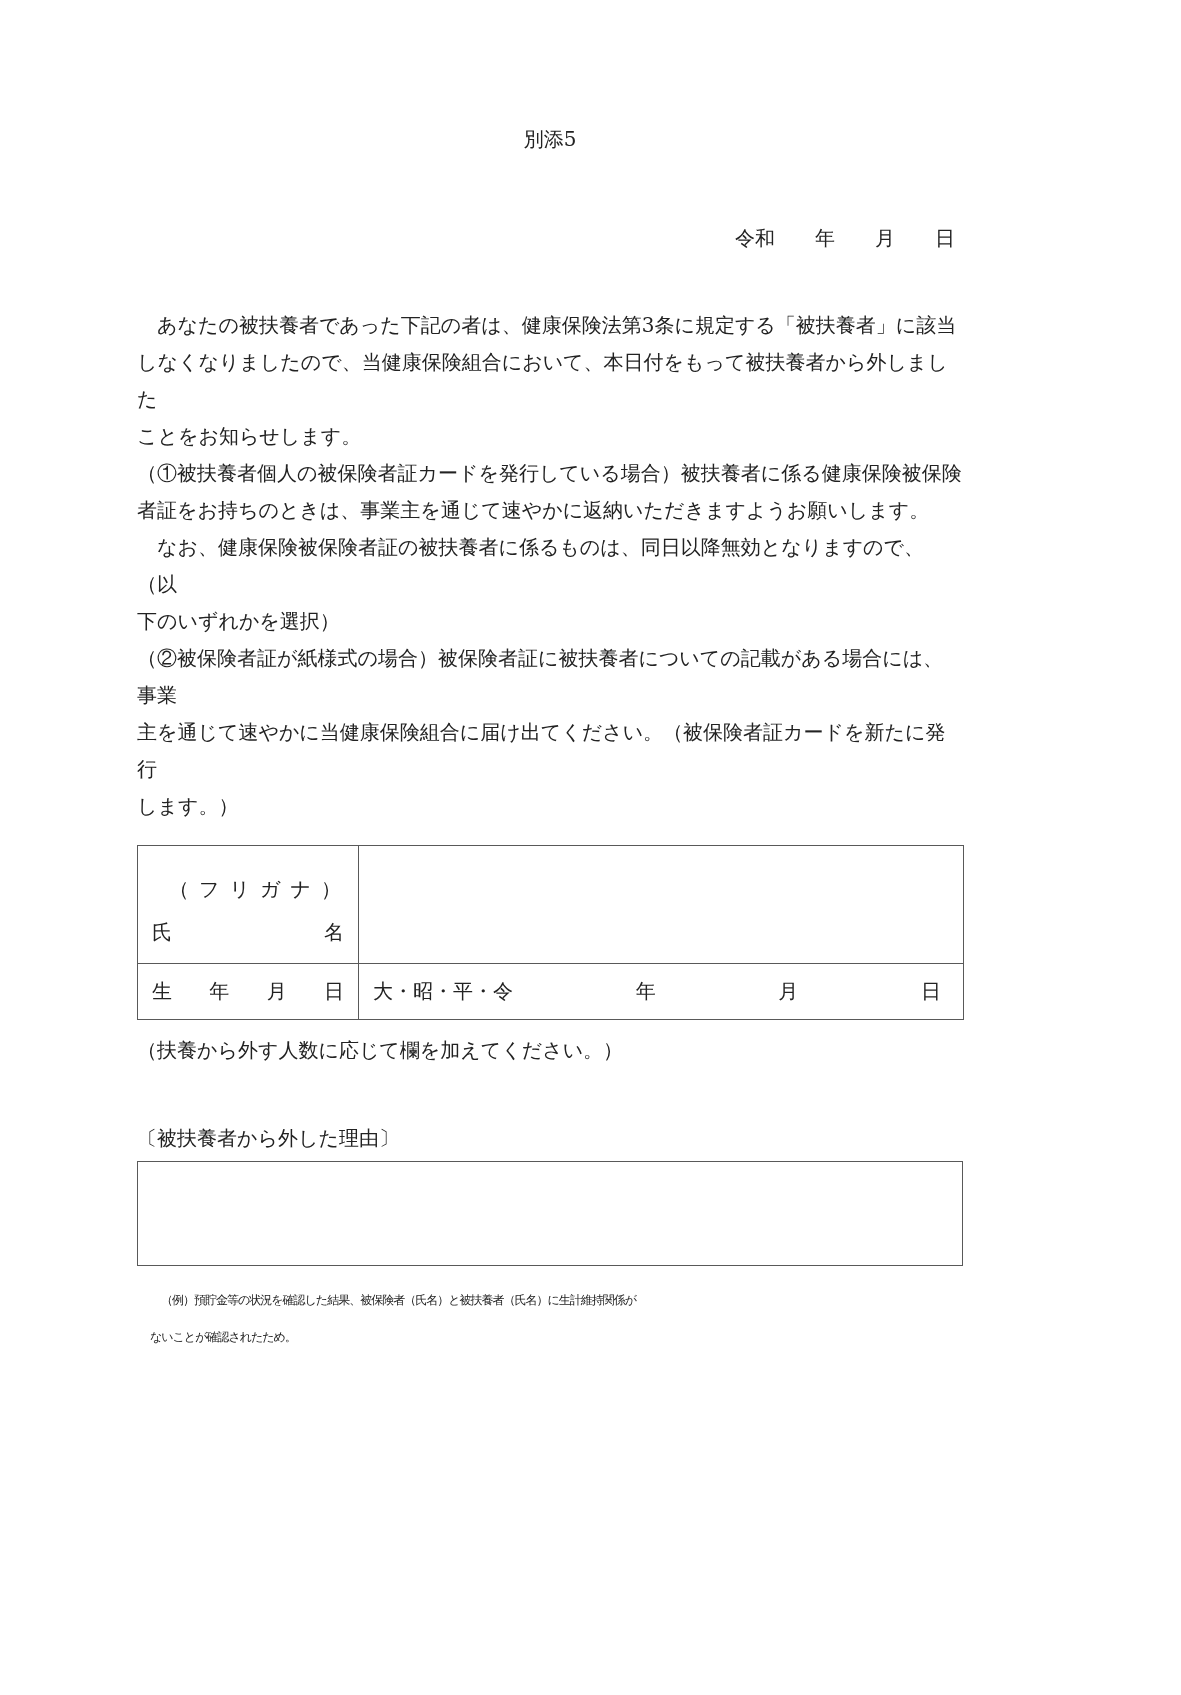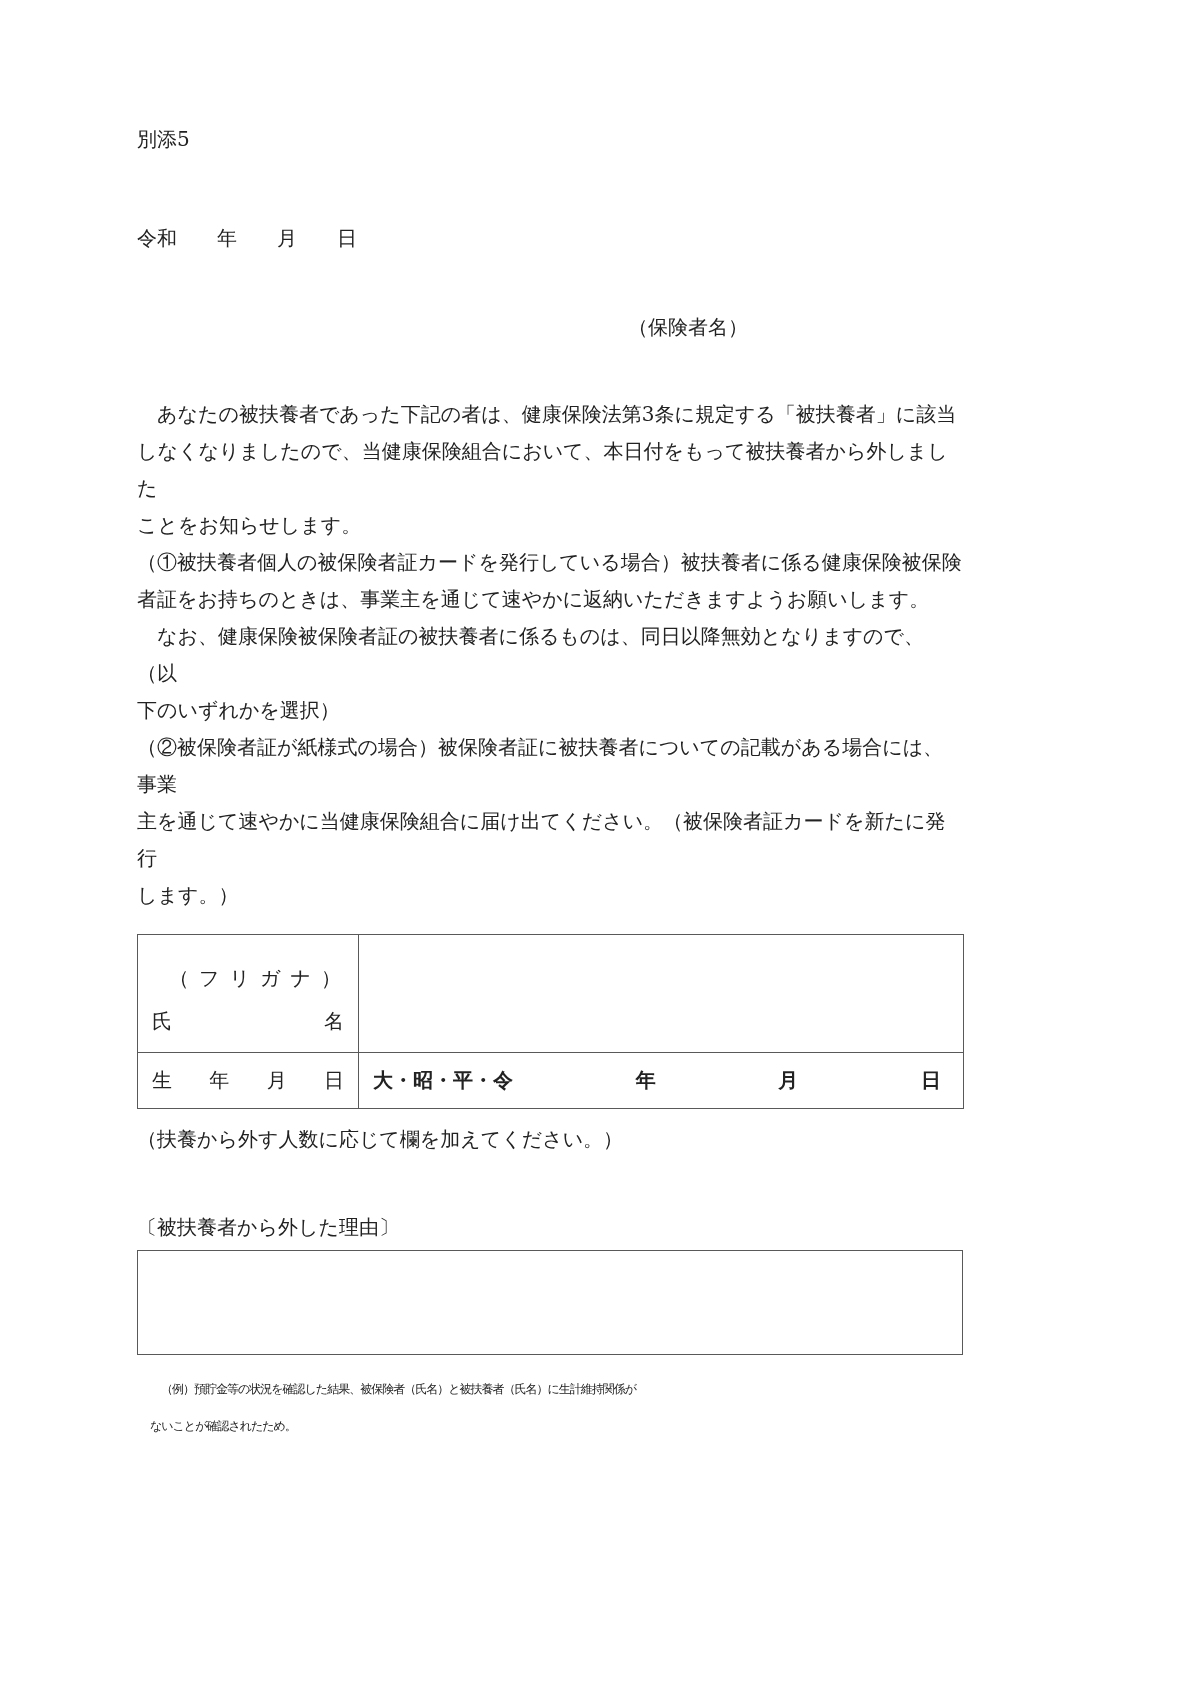--- a/index.html
+++ b/index.html
@@ -7,24 +7,24 @@
   .page {
     position: relative;
     width: 1181px;
     height: 1695px;
     background: #ffffff;
     color: #222222;
     font-family: "DejaVu Serif", "Liberation Serif", serif;
     font-size: 20px;
     padding: 125px 218px 0 137px;
   }
-  .attach { line-height: 29px; }
+  .attach { line-height: 29px; text-align: center; }
   .date-line {
     margin-top: 66px;
-    text-align: left;
+    text-align: right;
     line-height: 37px;
     padding-right: 8px;
   }
   .recipient { line-height: 37px; }
   .issuer {
     margin-top: 52px;
     margin-left: 491px;
     line-height: 37px;
   }
   .body-text { margin-top: 50px; }
@@ -55,21 +55,21 @@
     padding: 0 14px;
     margin-top: 14px;
     line-height: 29px;
   }
   tr.row-birth td { height: 56px; }
   .spread {
     display: flex;
     justify-content: space-between;
     padding: 0 14px;
   }
-  .era-row { padding-right: 22px; font-weight: bold; }
+  .era-row { padding-right: 22px; }
   tr.row-cert td { height: 102px; }
   td.cert-label {
     padding-left: 10px;
     letter-spacing: 7px;
   }
   td.narrow {
     text-align: center;
     word-break: break-all;
     line-height: 32px;
     padding: 6px 10px;
@@ -104,21 +104,20 @@
 </head>
 <body>
 
 <div class="page">
 
   <div class="attach">別添5</div>
 
   <div class="date-line">令和　　年　　月　　日</div>
 
 
-  <div class="issuer">（保険者名）</div>
 
   <div class="body-text">
     <p>　あなたの被扶養者であった下記の者は、健康保険法第3条に規定する「被扶養者」に該当
 しなくなりましたので、当健康保険組合において、本日付をもって被扶養者から外しました
 ことをお知らせします。</p>
     <p>（①被扶養者個人の被保険者証カードを発行している場合）被扶養者に係る健康保険被保険
 者証をお持ちのときは、事業主を通じて速やかに返納いただきますようお願いします。</p>
     <p>　なお、健康保険被保険者証の被扶養者に係るものは、同日以降無効となりますので、（以
 下のいずれかを選択）</p>
     <p>（②被保険者証が紙様式の場合）被保険者証に被扶養者についての記載がある場合には、事業

